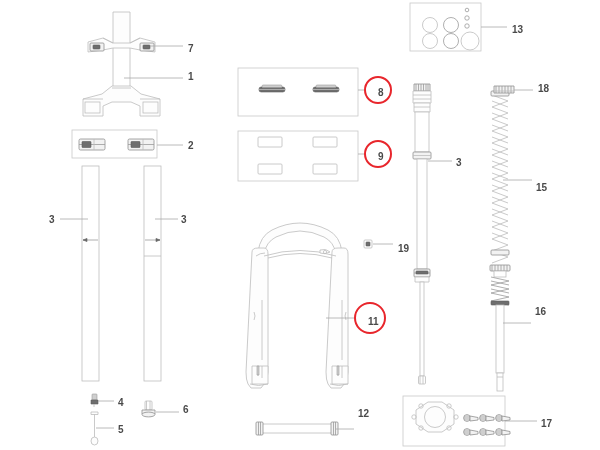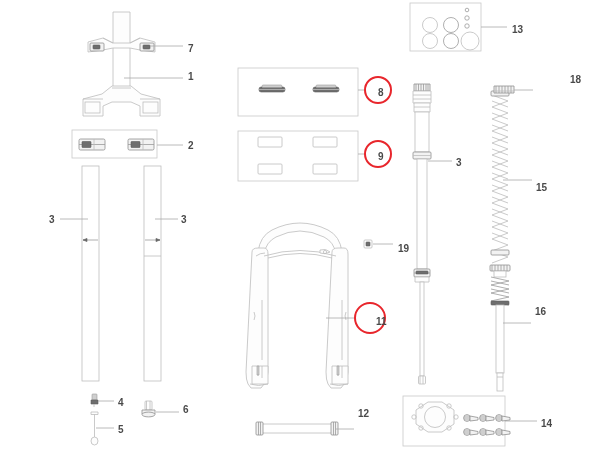--- a/index.html
+++ b/index.html
@@ -316,23 +316,23 @@
       <div class="callout-num" style="left: 188px; top: 141px; color: rgb(74, 74, 74);">2</div>
       <div class="callout-num" style="left: 49px; top: 215px; color: rgb(74, 74, 74);">3</div>
       <div class="callout-num" style="left: 181px; top: 215px; color: rgb(74, 74, 74);">3</div>
       <div class="callout-num" style="left: 118px; top: 398px; color: rgb(74, 74, 74);">4</div>
       <div class="callout-num" style="left: 118px; top: 425px; color: rgb(74, 74, 74);">5</div>
       <div class="callout-num" style="left: 183px; top: 405px; color: rgb(74, 74, 74);">6</div>
       <div class="callout-num" style="left: 188px; top: 44px; color: rgb(74, 74, 74);">7</div>
       <div class="callout-num hl" style="left: 378px; top: 88px; color: rgb(74, 74, 74);">8</div>
       <div class="callout-num hl" style="left: 378px; top: 152px; color: rgb(74, 74, 74);">9</div>
       <div class="callout-num" style="left: 398px; top: 244px; color: rgb(74, 74, 74);">19</div>
-      <div class="callout-num hl" style="left: 376px; top: 317px; color: rgb(74, 74, 74);">11</div>
+      <div class="callout-num hl" style="left: 368px; top: 317px; color: rgb(74, 74, 74);">11</div>
       <div class="callout-num" style="left: 358px; top: 409px; color: rgb(74, 74, 74); text-align: center;">12</div>
       <div class="callout-num" style="left: 512px; top: 25px; color: rgb(74, 74, 74);">13</div>
       <div class="callout-num" style="left: 456px; top: 158px; color: rgb(74, 74, 74);">3</div>
       <div class="callout-num" style="left: 536px; top: 183px; color: rgb(74, 74, 74);">15</div>
       <div class="callout-num" style="left: 535px; top: 307px; color: rgb(74, 74, 74); text-align: right;">16</div>
-      <div class="callout-num" style="left: 541px; top: 419px; color: rgb(74, 74, 74);">14</div>
-      <div class="callout-num" style="left: 538px; top: 75px; color: rgb(74, 74, 74); margin-left: 32px;">18</div>
+      <div class="callout-num" style="left: 541px; top: 419px; color: rgb(74, 74, 74);">17</div>
+      <div class="callout-num" style="left: 538px; top: 84px; color: rgb(74, 74, 74);">18</div>
     </div>
 
 </div>
 
 </body></html>

